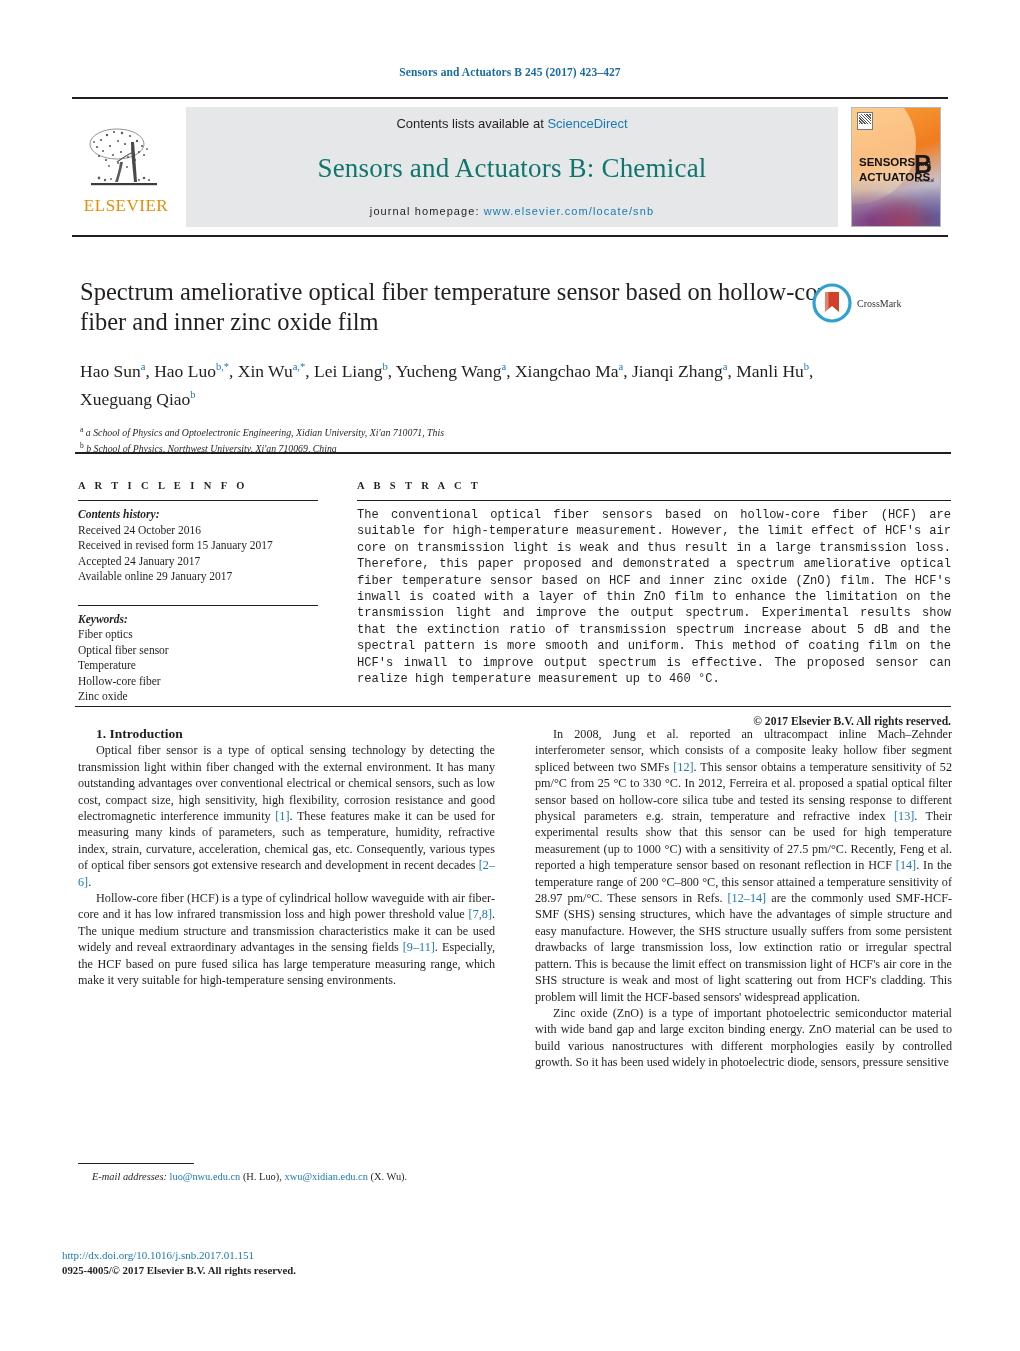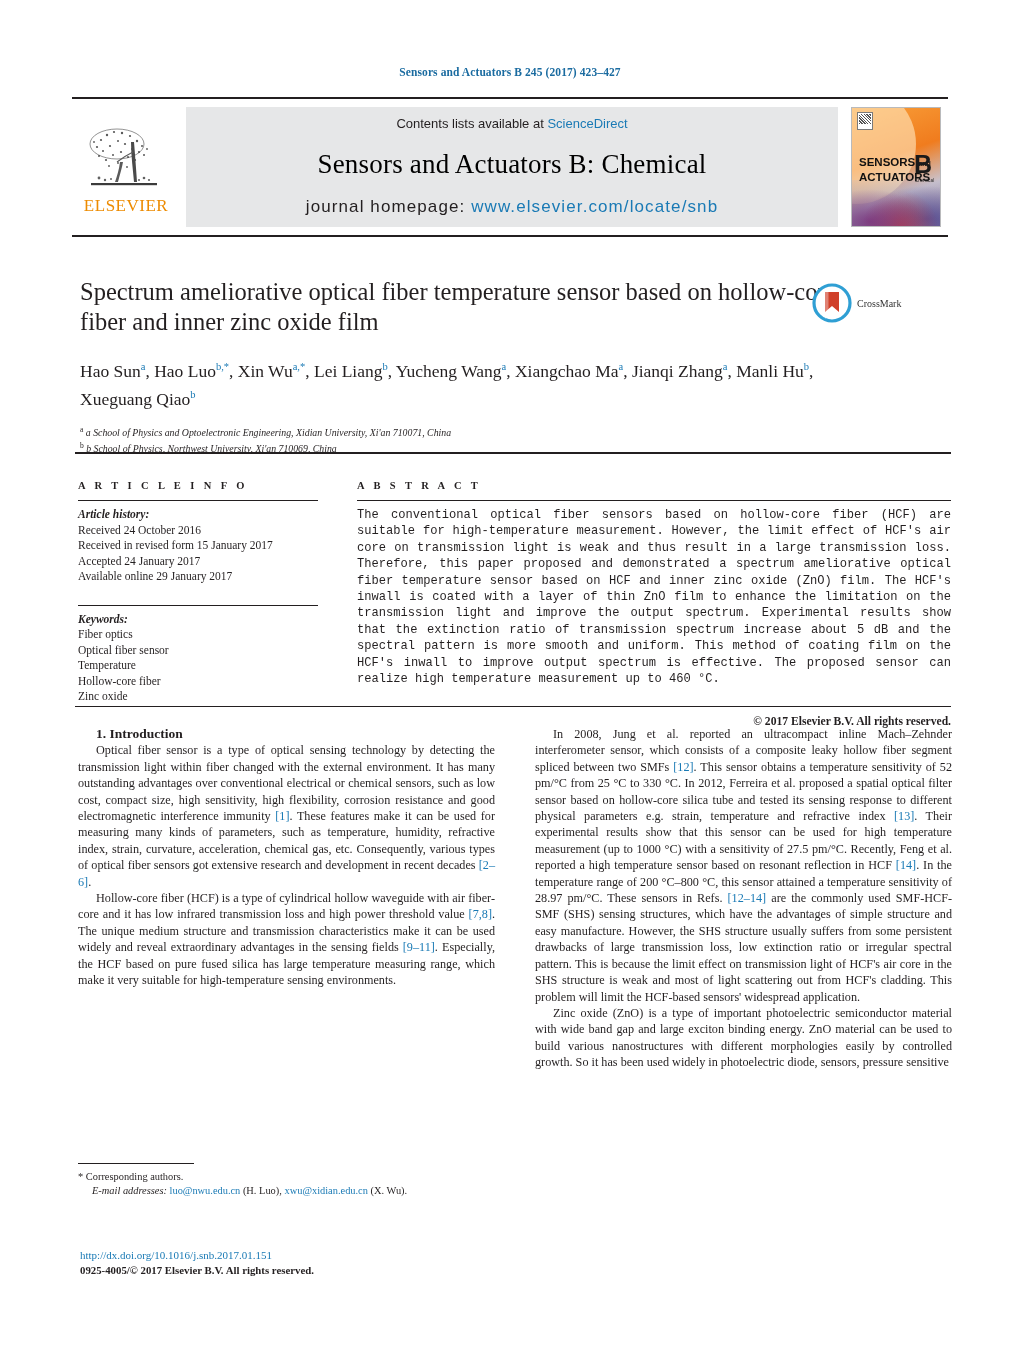--- a/index.html
+++ b/index.html
@@ -87,26 +87,26 @@
     font-family: "Liberation Sans", sans-serif;
     font-size: 13px;
     color: #231f20;
   }
   .contents-line .sd {
     color: #1a7ab5;
   }
   .journal-title {
     font-family: "Liberation Serif", serif;
     font-size: 27px;
-    color: #000000;
+    color: #0f766e;
     letter-spacing: 0.2px;
   }
   .homepage-line {
     font-family: "Liberation Sans", sans-serif;
-    font-size: 17px;
+    font-size: 11px;
     letter-spacing: 1.1px;
     color: #231f20;
   }
   .homepage-line .url { color: #1a7ab5; }
 
   .cover-block {
     width: 104px;
     flex: 0 0 104px;
     display: flex;
     align-items: center;
@@ -343,21 +343,21 @@
   .footnote-text {
     font-family: "Liberation Serif", serif;
     font-size: 10.4px;
     line-height: 13.5px;
     color: #231f20;
   }
   .footnote-text .em { font-style: italic; }
   .footnote-text .mail { color: #1a7ab5; }
   .doi-block {
     position: absolute;
-    left: 80px;
+    left: 62px;
     top: 1248px;
     width: 500px;
     font-family: "Liberation Serif", serif;
     font-size: 11px;
     line-height: 15px;
   }
   .doi-link { color: #1a7ab5; }
   .issn-line { font-weight: bold; color: #231f20; font-size: 10.8px; }
 </style>
 </head>
@@ -444,40 +444,40 @@
         </div>
       </div>
 
     </div>
   </div>
 
   <div class="title-block">
     <h1 class="paper-title">Spectrum ameliorative optical fiber temperature sensor based on hollow-core fiber and inner zinc oxide film</h1>
     <div class="authors">Hao Sun<sup>a</sup>, Hao Luo<sup>b,*</sup>, Xin Wu<sup>a,*</sup>, Lei Liang<sup>b</sup>, Yucheng Wang<sup>a</sup>, Xiangchao Ma<sup>a</sup>, Jianqi Zhang<sup>a</sup>, Manli Hu<sup>b</sup>, Xueguang Qiao<sup>b</sup></div>
     <div class="affil">
-      <div><sup>a</sup> <span>a School of Physics and Optoelectronic Engineering, Xidian University, Xi'an 710071, China</span></div>
+      <div><sup>a</sup> <span>a School of Physics and Optoelectronic Engineering, Xidian University, Xi'an 710071, This</span></div>
       <div><sup>b</sup> <span>b School of Physics, Northwest University, Xi'an 710069, China</span></div>
     </div>
   </div>
 
   <div class="crossmark">
     <svg width="40" height="40" viewBox="0 0 40 40">
       <circle cx="20" cy="20" r="18" fill="#ffffff" stroke="#2f9fd4" stroke-width="3.2"></circle>
       <path d="M13 9 h14 v20 l-7 -6 l-7 6 Z" fill="#d0402a"></path>
       <path d="M13 9 h3.5 v24 l-3.5 3 Z" fill="#ffffff" opacity="0.35"></path>
     </svg>
     <span class="crossmark-label">CrossMark</span>
   </div>
 
   <div class="rule-top"></div>
 
   <div class="col-info">
     <div class="sec-head">A R T I C L E   I N F O</div>
     <div class="hr-thin"></div>
-    <div class="info-label">Article history:</div>
+    <div class="info-label">Contents history:</div>
     <div class="info-line">Received 24 October 2016</div>
     <div class="info-line">Received in revised form 15 January 2017</div>
     <div class="info-line">Accepted 24 January 2017</div>
     <div class="info-line">Available online 29 January 2017</div>
     <div class="kw-group">
       <div class="hr-thin"></div>
       <div class="info-label">Keywords:</div>
       <div class="info-line">Fiber optics</div>
       <div class="info-line">Optical fiber sensor</div>
       <div class="info-line">Temperature</div>
@@ -501,24 +501,20 @@
     <p>Hollow-core fiber (HCF) is a type of cylindrical hollow waveguide with air fiber-core and it has low infrared transmission loss and high power threshold value <span class="ref">[7,8]</span>. The unique medium structure and transmission characteristics make it can be used widely and reveal extraordinary advantages in the sensing fields <span class="ref">[9–11]</span>. Especially, the HCF based on pure fused silica has large temperature measuring range, which make it very suitable for high-temperature sensing environments.</p>
   </div>
 
   <div class="body-col right">
     <p>In 2008, Jung et al. reported an ultracompact inline Mach–Zehnder interferometer sensor, which consists of a composite leaky hollow fiber segment spliced between two SMFs <span class="ref">[12]</span>. This sensor obtains a temperature sensitivity of 52 pm/°C from 25 °C to 330 °C. In 2012, Ferreira et al. proposed a spatial optical filter sensor based on hollow-core silica tube and tested its sensing response to different physical parameters e.g. strain, temperature and refractive index <span class="ref">[13]</span>. Their experimental results show that this sensor can be used for high temperature measurement (up to 1000 °C) with a sensitivity of 27.5 pm/°C. Recently, Feng et al. reported a high temperature sensor based on resonant reflection in HCF <span class="ref">[14]</span>. In the temperature range of 200 °C–800 °C, this sensor attained a temperature sensitivity of 28.97 pm/°C. These sensors in Refs. <span class="ref">[12–14]</span> are the commonly used SMF-HCF-SMF (SHS) sensing structures, which have the advantages of simple structure and easy manufacture. However, the SHS structure usually suffers from some persistent drawbacks of large transmission loss, low extinction ratio or irregular spectral pattern. This is because the limit effect on transmission light of HCF's air core in the SHS structure is weak and most of light scattering out from HCF's cladding. This problem will limit the HCF-based sensors' widespread application.</p>
     <p>Zinc oxide (ZnO) is a type of important photoelectric semiconductor material with wide band gap and large exciton binding energy. ZnO material can be used to build various nanostructures with different morphologies easily by controlled growth. So it has been used widely in photoelectric diode, sensors, pressure sensitive</p>
   </div>
 
   <div class="footnote">
     <div class="footnote-rule"></div>
-    <div class="footnote-text">
-      <span>*</span>
-      <span>Corresponding authors.</span>
-    </div>
     <div class="footnote-text" style="padding-left:14px">
       <span class="em">E-mail addresses:</span>
       <span class="mail">luo@nwu.edu.cn</span>
       <span>(H. Luo),</span>
       <span class="mail">xwu@xidian.edu.cn</span>
       <span>(X. Wu).</span>
     </div>
   </div>
 
   <div class="doi-block">

